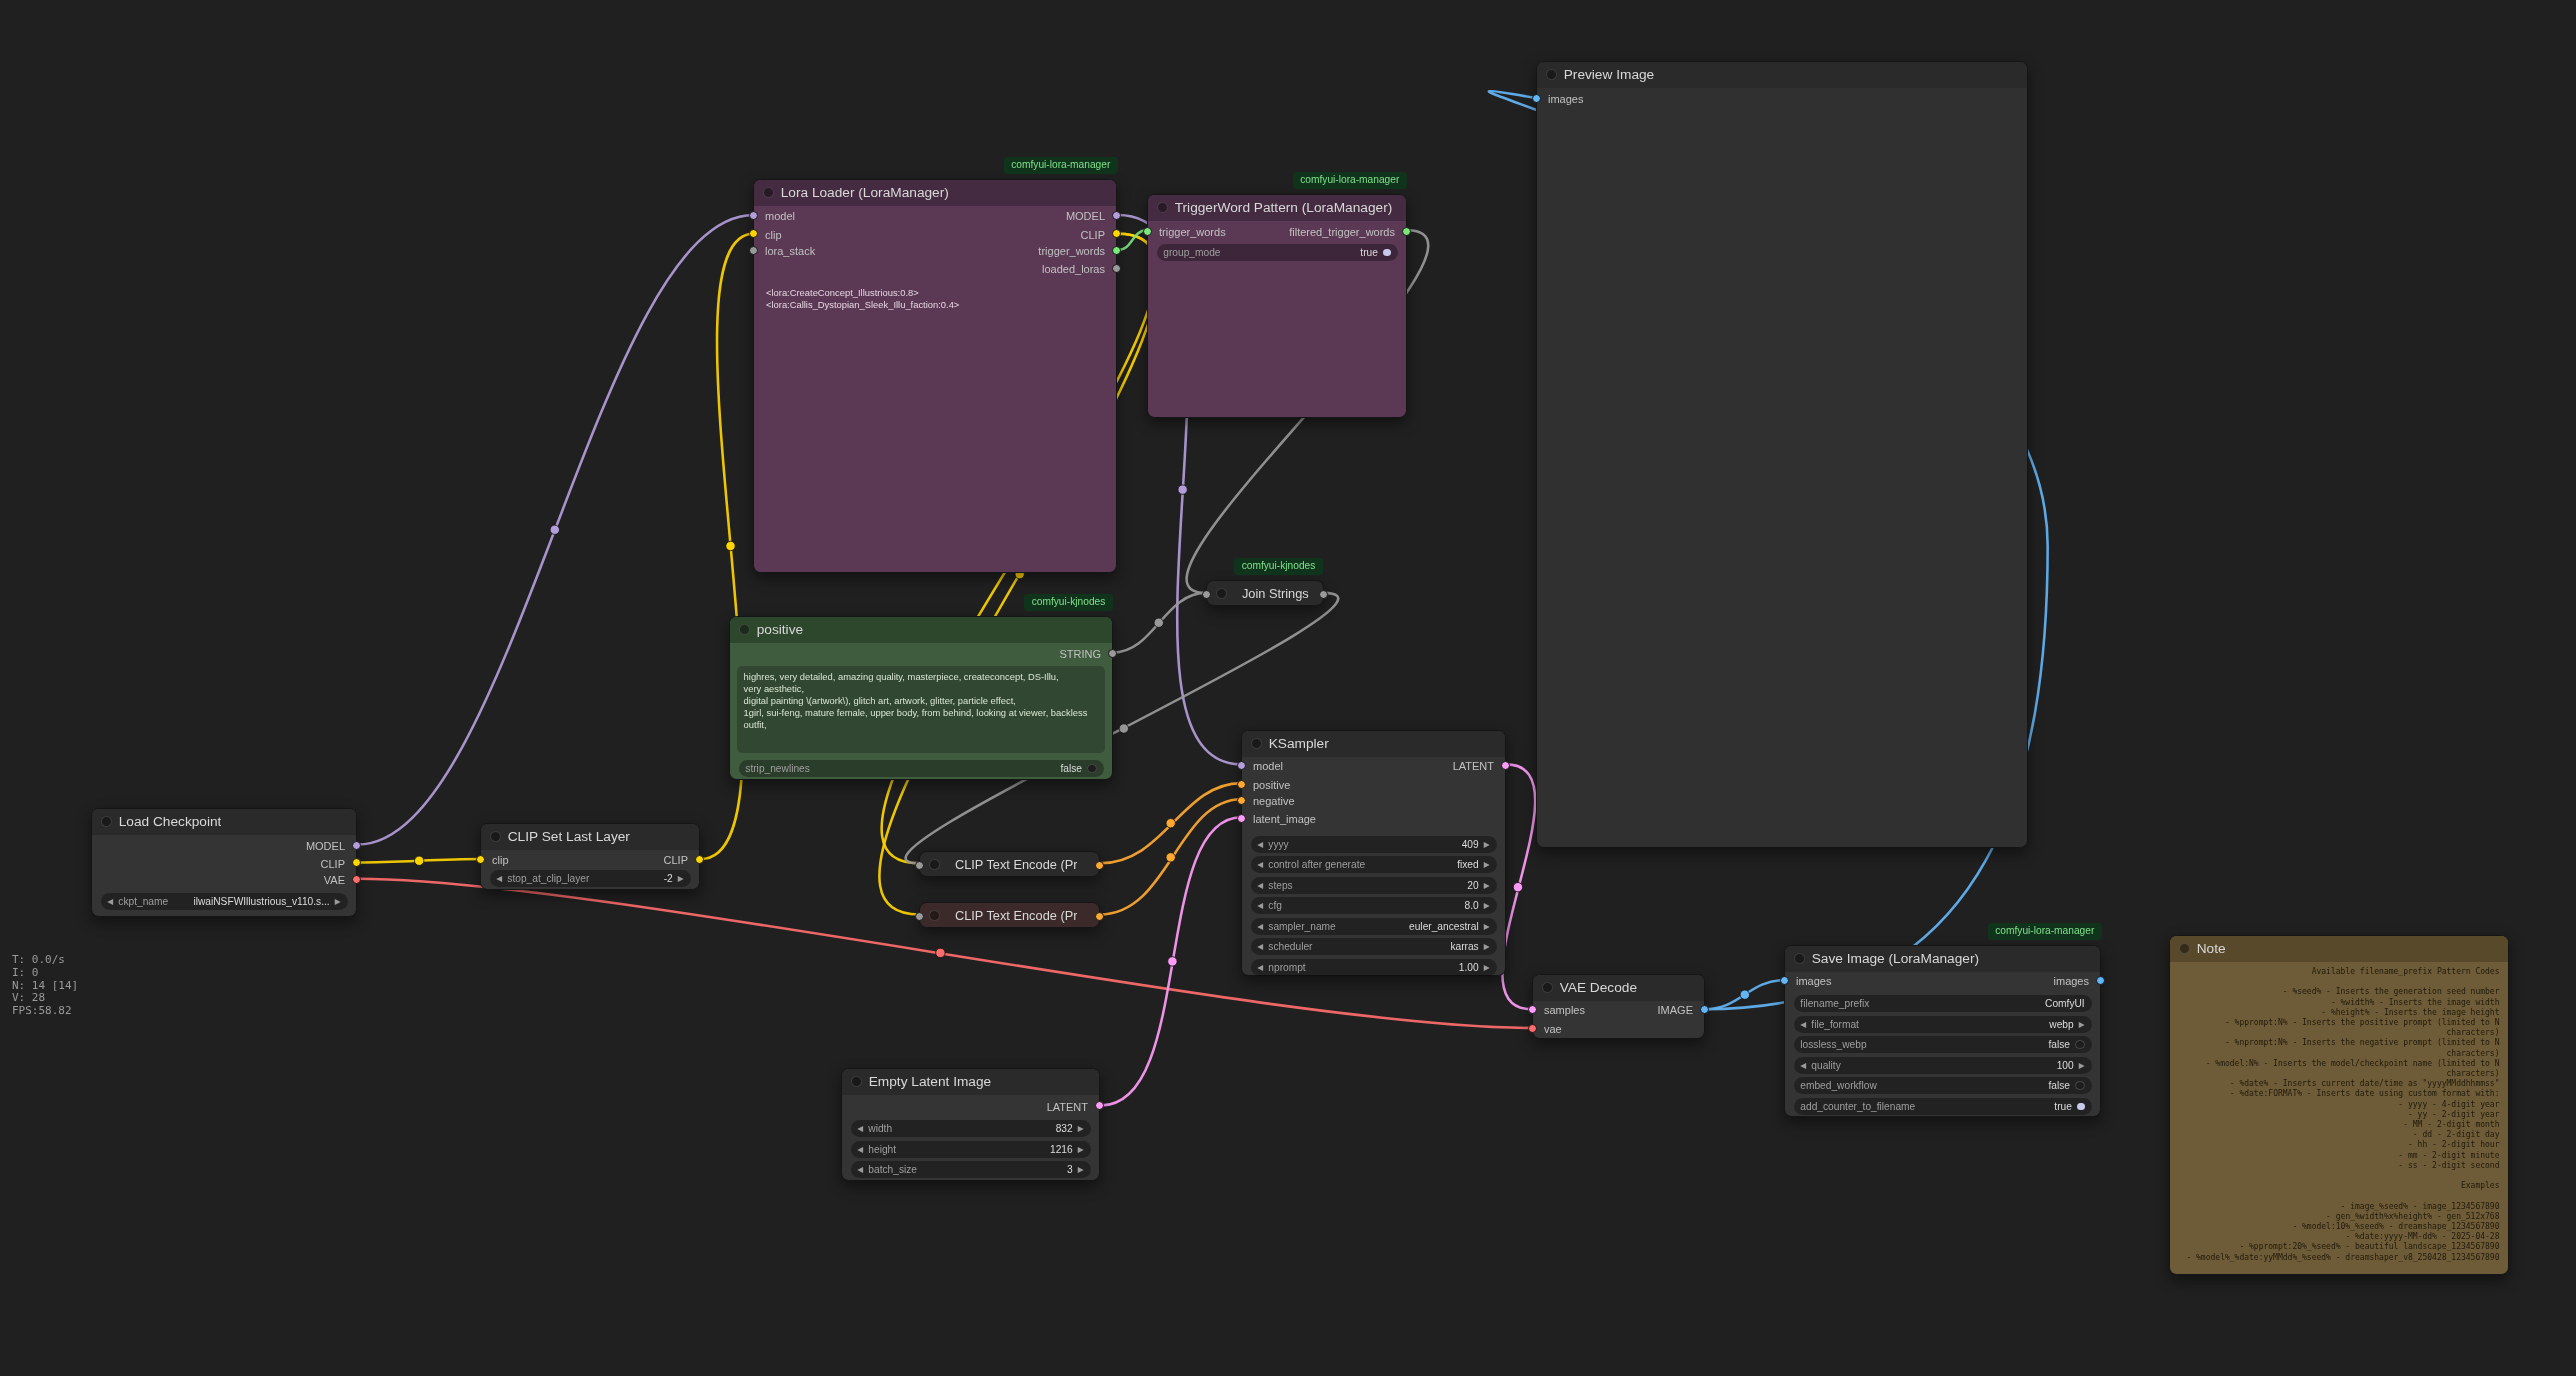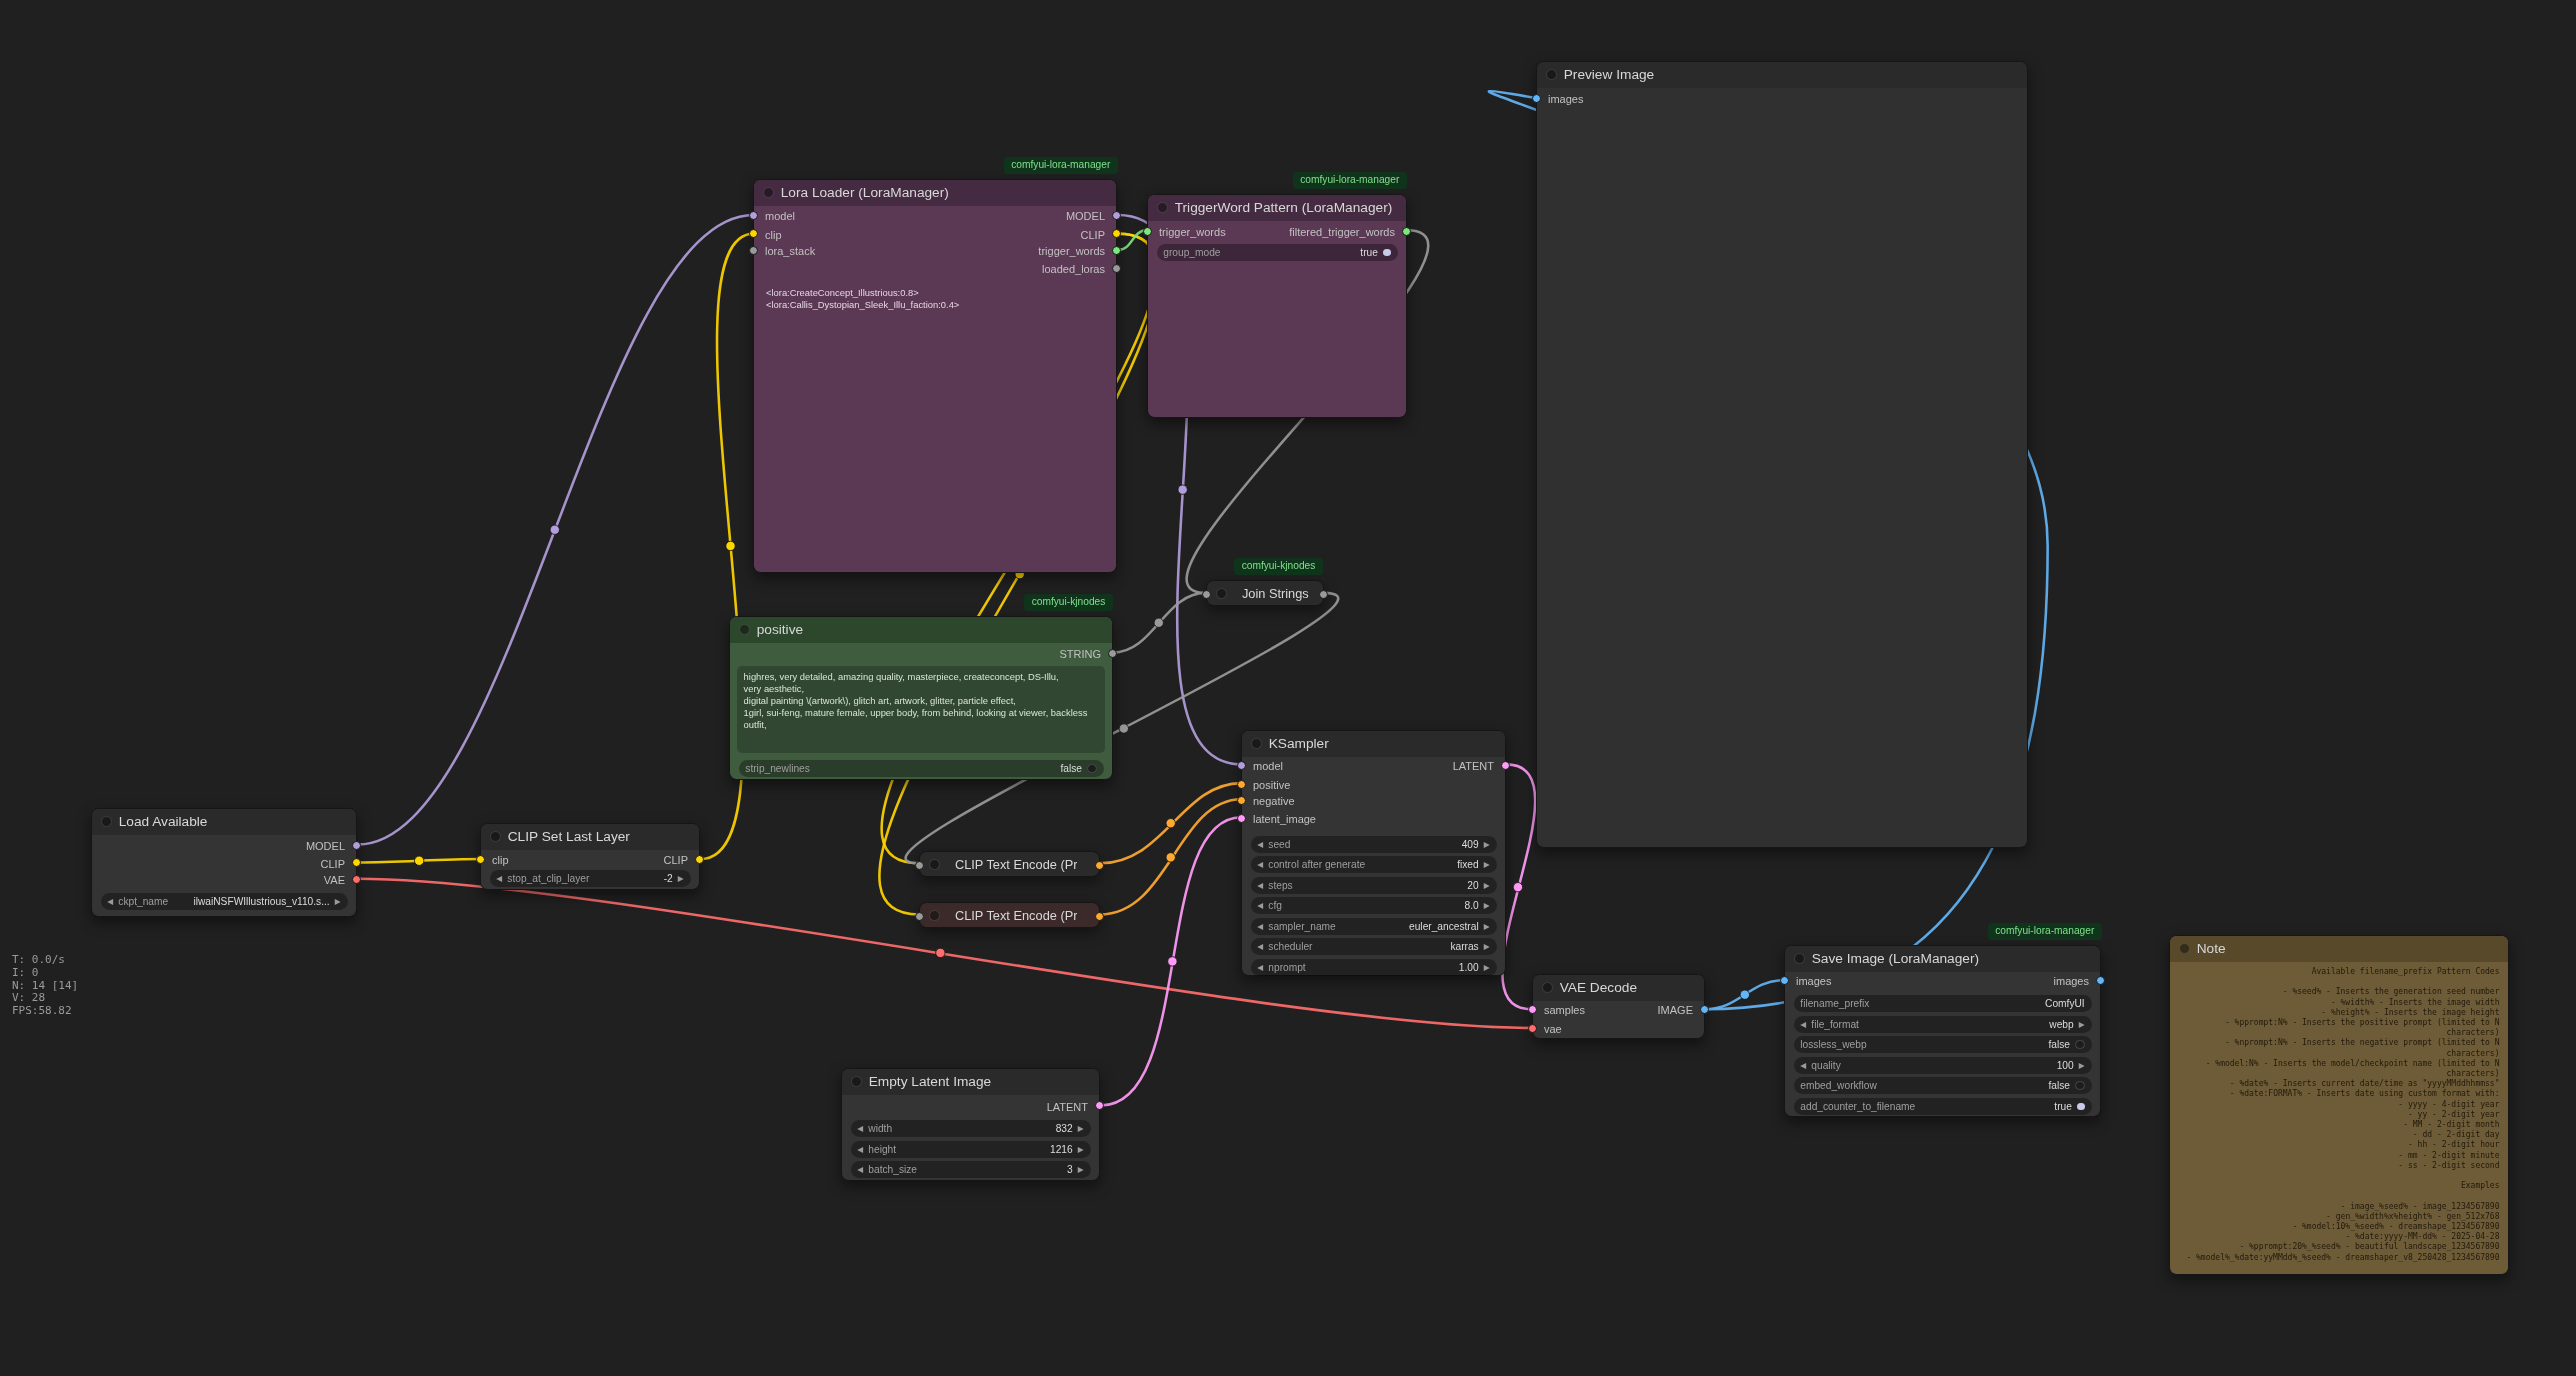--- a/index.html
+++ b/index.html
@@ -98,21 +98,21 @@
     <circle class="linkdot" style="fill:var(--c-conditioning)" cx="1372" cy="965" r="5.5"></circle>
     <circle class="linkdot" style="fill:var(--c-conditioning)" cx="1372" cy="1005" r="5.5"></circle>
     <circle class="linkdot" style="fill:var(--c-latent)" cx="1374" cy="1127" r="5.5"></circle>
     <circle class="linkdot" style="fill:var(--c-latent)" cx="1779" cy="1040" r="5.5"></circle>
     <circle class="linkdot" style="fill:var(--c-image)" cx="2045" cy="1166" r="5.5"></circle>
   </svg>
 
   <div class="node" style="left:91px;top:808px;width:266px;height:109px">
     <div class="ntitle">
       <span class="tdot"></span>
-      <span class="ttext">Load Available</span>
+      <span class="ttext">Load Checkpoint</span>
     </div>
     <span class="port out" style="top:32px;background:var(--c-model)"></span>
     <span class="plabel out" style="top:31px">MODEL</span>
     <span class="port out" style="top:49px;background:var(--c-clip)"></span>
     <span class="plabel out" style="top:49px">CLIP</span>
     <span class="port out" style="top:66px;background:var(--c-vae)"></span>
     <span class="plabel out" style="top:65px">VAE</span>
     <div class="widget wsmall" style="top:84px">
       <span class="warr">◀</span>
       <span class="wlabel">ckpt_name</span>
@@ -231,21 +231,21 @@
     <span class="port in" style="top:49px;background:var(--c-conditioning)"></span>
     <span class="plabel in" style="top:48px">positive</span>
     <span class="port in" style="top:65px;background:var(--c-conditioning)"></span>
     <span class="plabel in" style="top:64px">negative</span>
     <span class="port in" style="top:83px;background:var(--c-latent)"></span>
     <span class="plabel in" style="top:82px">latent_image</span>
     <span class="port out" style="top:30px;background:var(--c-latent)"></span>
     <span class="plabel out" style="top:29px">LATENT</span>
     <div class="widget wsmall" style="top:105px">
       <span class="warr">◀</span>
-      <span class="wlabel">seed</span>
+      <span class="wlabel">yyyy</span>
       <span class="wvalue">409</span>
       <span class="warr">▶</span>
     </div>
     <div class="widget wsmall" style="top:125px">
       <span class="warr">◀</span>
       <span class="wlabel">control after generate</span>
       <span class="wvalue">fixed</span>
       <span class="warr">▶</span>
     </div>
     <div class="widget wsmall" style="top:146px">

